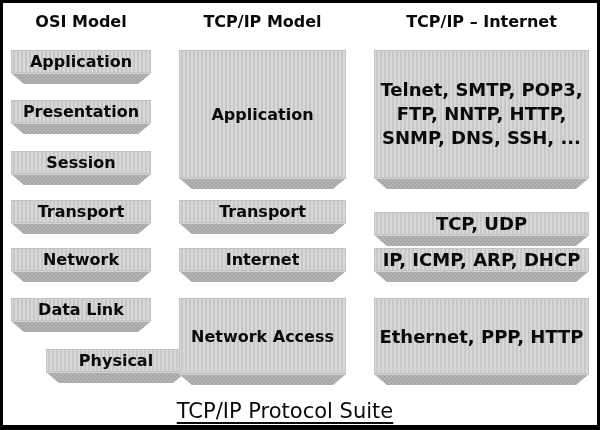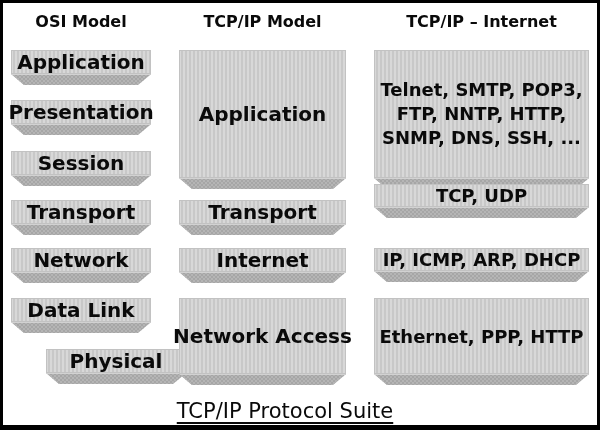--- a/index.html
+++ b/index.html
@@ -44,21 +44,21 @@
     background-image:
       linear-gradient(45deg,#b5b5b5 25%,transparent 25%,transparent 75%,#b5b5b5 75%),
       linear-gradient(45deg,#b5b5b5 25%,transparent 25%,transparent 75%,#b5b5b5 75%);
     background-position:0 0,2px 2px;
     background-size:4px 4px;
     clip-path:polygon(0 0,100% 0,calc(100% - 13px) 100%,13px 100%);
     box-shadow:inset 0 1px 0 #d2d2d2;
   }
   .box-label{
     font-weight:bold;
-    font-size:20px;
+    font-size:16px;
     white-space:nowrap;
   }
   .proto-label{
     font-weight:bold;
     font-size:18px;
     white-space:nowrap;
   }
   .proto-line{
     font-weight:bold;
     font-size:18px;
@@ -159,21 +159,21 @@
   </div>
 
   <div class="box" style="left:371px;top:47px;width:215px;height:139px;">
     <div class="box-body">
       <span class="proto-line">Telnet, SMTP, POP3,</span>
       <span class="proto-line">FTP, NNTP, HTTP,</span>
       <span class="proto-line">SNMP, DNS, SSH, ...</span>
     </div>
     <div class="box-bevel"></div>
   </div>
-  <div class="box" style="left:371px;top:181px;width:215px;height:34px;">
+  <div class="box" style="left:371px;top:209px;width:215px;height:34px;">
     <div class="box-body">
         <span class="proto-label">TCP, UDP</span>
       </div>
     <div class="box-bevel"></div>
   </div>
   <div class="box" style="left:371px;top:245px;width:215px;height:34px;">
     <div class="box-body">
         <span class="proto-label">IP, ICMP, ARP, DHCP</span>
       </div>
     <div class="box-bevel"></div>

